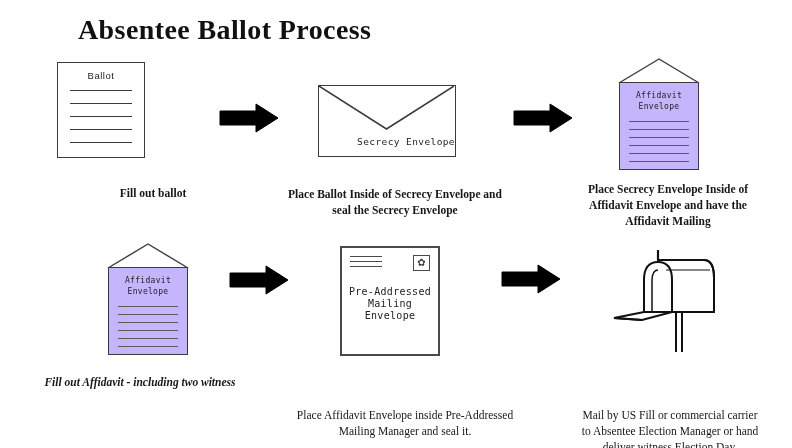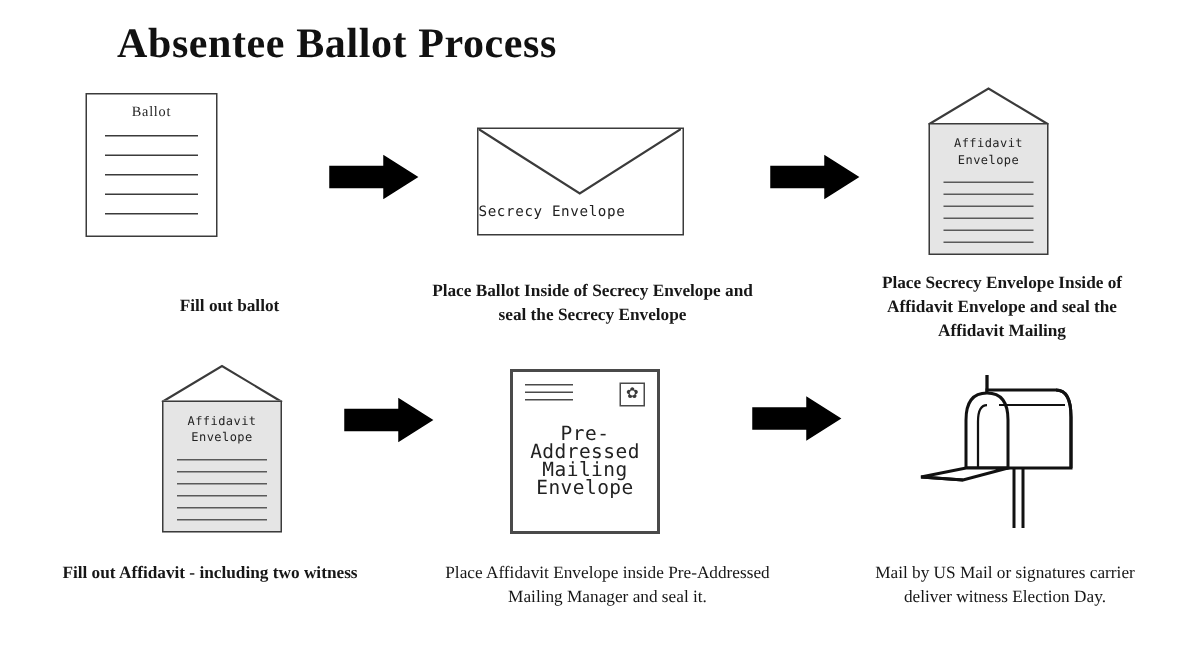--- a/index.html
+++ b/index.html
@@ -48,21 +48,21 @@
     background: #ffffff;
     box-sizing: border-box;
     position: relative;
   }
   .ballot-title {
     position: absolute;
     top: 7px;
     left: 0;
     width: 100%;
     text-align: center;
-    font-family: Liberation Serif, serif;
+    font-family: Liberation Sans, sans-serif;
     font-size: 9.5px;
     letter-spacing: 0.5px;
     color: #222;
   }
   .ballot-lines {
     position: absolute;
     top: 27px;
     left: 12px;
     right: 12px;
   }
@@ -81,42 +81,42 @@
     background: #fff;
     box-sizing: border-box;
     position: relative;
   }
   .sec-env svg { position: absolute; left: 0; top: 0; }
   .sec-env-label {
     position: absolute;
     bottom: 9px;
     left: 0;
     width: 100%;
-    text-align: left;
+    text-align: right;
     font-family: "DejaVu Sans Mono", monospace;
     font-size: 9.5px;
     letter-spacing: 0.4px;
     color: #222;
   }
 
   
   .aff-env {
     width: 92px;
     height: 112px;
     position: relative;
   }
   .aff-env .flap { position: absolute; left: 0; top: 0; }
   .aff-env .body {
     position: absolute;
     left: 6px;
     top: 24px;
     right: 6px;
     bottom: 0;
     border: 1.5px solid #3b3b3b;
-    background: #e5e5e5;
+    background: #c4b5fd;
     box-sizing: border-box;
   }
   .aff-label {
     position: absolute;
     top: 7px;
     left: 0;
     width: 100%;
     text-align: center;
     font-family: "DejaVu Sans Mono", monospace;
     font-size: 8px;
@@ -169,45 +169,45 @@
     display: flex;
     align-items: center;
     justify-content: center;
     font-size: 10px;
     line-height: 1;
     color: #3a3a3a;
     font-family: "DejaVu Sans", sans-serif;
   }
   .mail-env-label {
     position: absolute;
-    bottom: 22px;
+    bottom: 32px;
     left: 0;
     width: 100%;
     text-align: center;
     font-family: "DejaVu Sans Mono", monospace;
-    font-size: 13px;
+    font-size: 10px;
     line-height: 12px;
     letter-spacing: 0.3px;
     color: #222;
   }
 
   
   .arrow { position: absolute; }
 
   
   .caption {
     position: absolute;
     text-align: center;
     font-family: "Liberation Serif", serif;
     font-size: 11.5px;
     line-height: 16px;
     color: #171717;
   }
   .caption.bold { font-weight: bold; }
-  .caption.reg  { font-weight: normal; }
+  .caption.reg  { font-weight: normal; margin-top: 33px; }
 </style>
 </head>
 <body>
 
 <div class="canvas">
 
   <div class="title">Absentee Ballot Process</div>
 
   <div class="node" style="left:57px; top:62px;">
     <div class="ballot">
@@ -258,32 +258,32 @@
           <i></i>
           <i></i>
           <i></i>
           <i></i>
           <i></i>
         </div>
       </div>
     </div>
   </div>
 
-  <div class="caption bold" style="left:18px; top:196px; width:270px;">
+  <div class="caption bold" style="left:18px; top:185px; width:270px;">
     <div>Fill out ballot</div>
   </div>
 
   <div class="caption bold" style="left:250px; top:186px; width:290px;">
     <div>Place Ballot Inside of Secrecy Envelope and</div>
     <div>seal the Secrecy Envelope</div>
   </div>
 
   <div class="caption bold" style="left:548px; top:181px; width:240px;">
     <div>Place Secrecy Envelope Inside of</div>
-    <div>Affidavit Envelope and seal the</div>
+    <div>Affidavit Envelope and have the</div>
     <div>Affidavit Mailing</div>
   </div>
 
   <div class="node" style="left:102px; top:243px;">
     <div class="aff-env">
       <svg class="flap" width="92" height="30" viewBox="0 0 92 30">
         <polyline points="6,25 46,1 86,25" fill="none" stroke="#3b3b3b" stroke-width="1.4"></polyline>
       </svg>
       <div class="body">
         <div class="aff-label">
@@ -346,27 +346,28 @@
       <line x1="70" y1="22" x2="114" y2="22" stroke="#111" stroke-width="1.2"></line>
 
       <path d="M18,70 L48,64 L76,64 L46,72 Z" fill="#ffffff" stroke="#111" stroke-width="2"></path>
       <line x1="18" y1="70" x2="46" y2="72" stroke="#111" stroke-width="2"></line>
 
       <line x1="80" y1="64" x2="80" y2="104" stroke="#111" stroke-width="2"></line>
       <line x1="86" y1="64" x2="86" y2="104" stroke="#111" stroke-width="2"></line>
     </svg>
   </div>
 
-  <div class="caption bold" style="left:12px; top:374px; width:256px;">
+  <div class="caption bold" style="left:12px; top:374px; width:256px;font-style:italic;">
     <div>Fill out Affidavit - including two witness</div>
   </div>
 
   <div class="caption reg" style="left:272px; top:374px; width:266px;">
     <div>Place Affidavit Envelope inside Pre-Addressed</div>
     <div>Mailing Manager and seal it.</div>
   </div>
 
   <div class="caption reg" style="left:550px; top:374px; width:240px;">
-    <div>Mail by US Mail or signatures carrier</div>
+    <div>Mail by US Fill or commercial carrier</div>
+    <div>to Absentee Election Manager or hand</div>
     <div>deliver witness Election Day.</div>
   </div>
 
 </div>
 
 </body></html>

